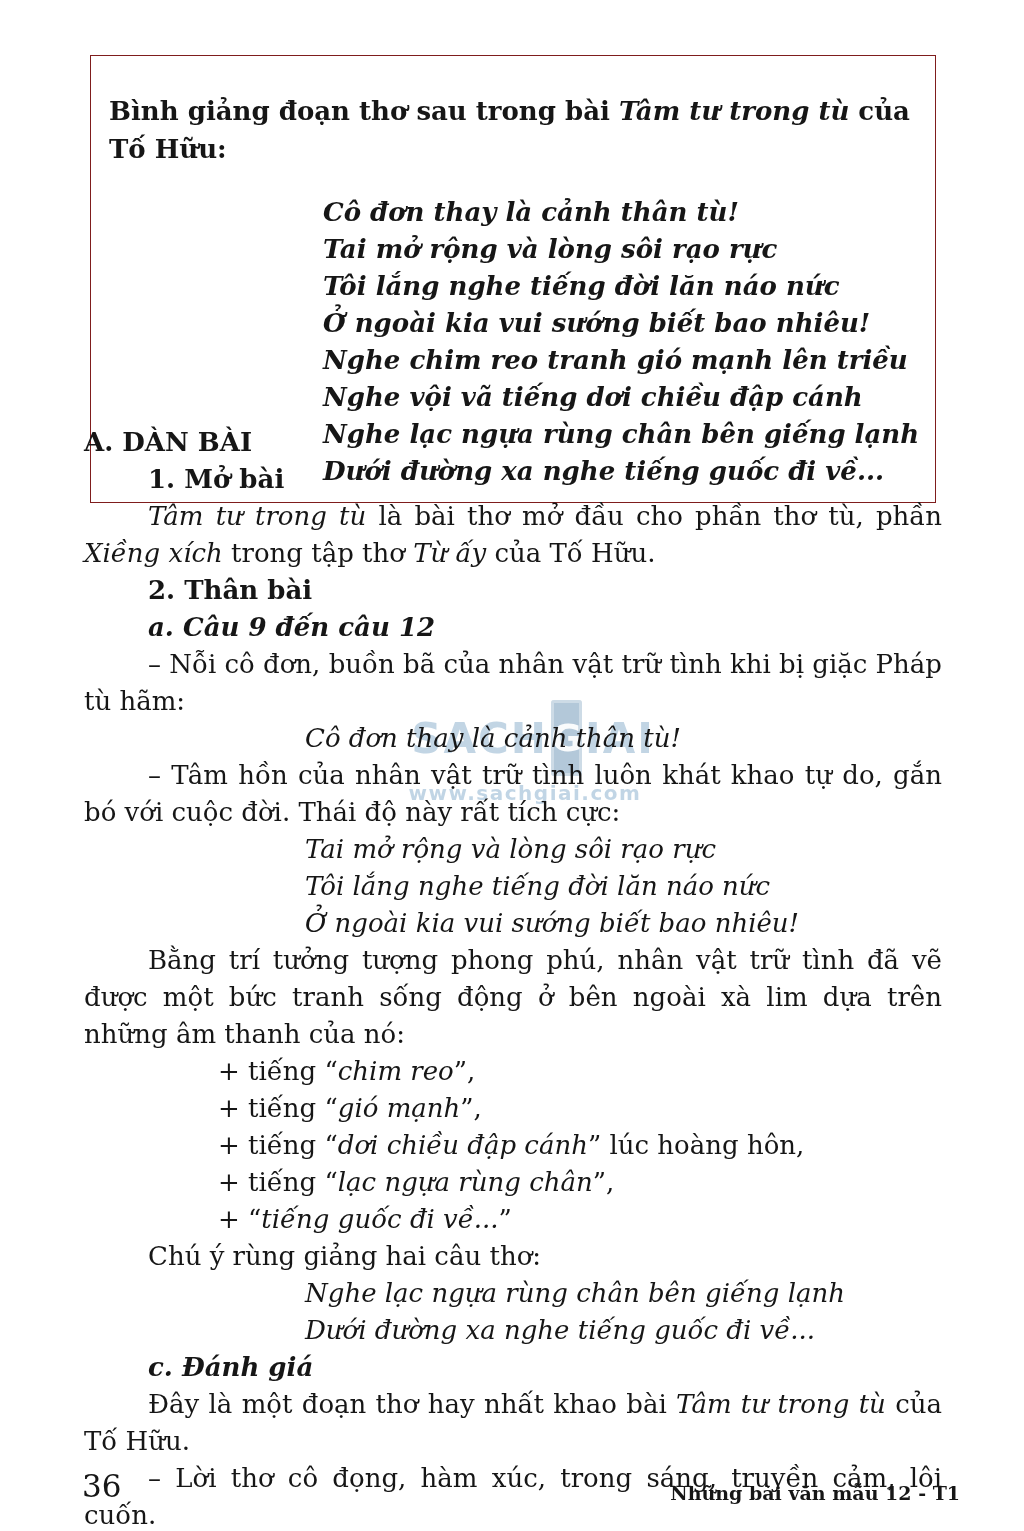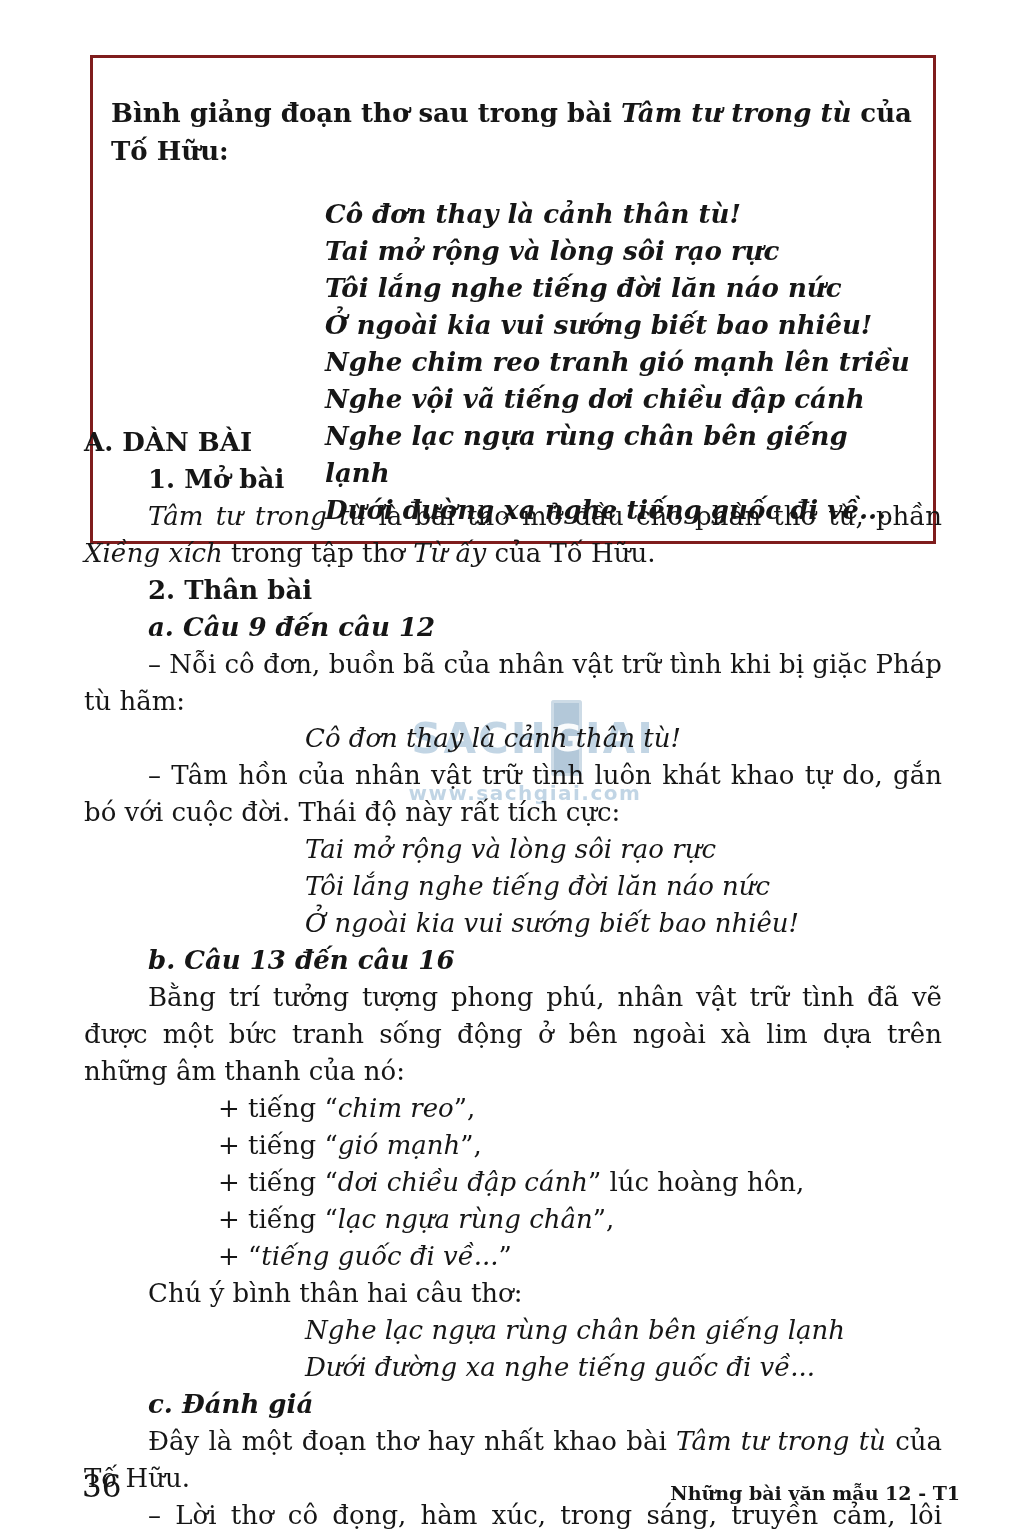--- a/index.html
+++ b/index.html
@@ -34,21 +34,21 @@
   .wm-gbox span { color:rgba(255,255,255,0.92); font-size:38px; font-weight:bold; }
   .wm-url {
     margin-top:5px; font-size:20px; font-weight:bold; letter-spacing:1.5px;
     color:rgba(152,185,212,0.60);
   }
 
   
   .prompt-box {
     position:absolute; left:90px; top:55px; width:846px;
     box-sizing:border-box;
-    border:3px solid #7f1d1d;
+    border:1px solid #7f1d1d;
     padding:10px 14px 12px 18px;
     background:transparent; z-index:1;
   }
   .box-title { font-size:26px; font-weight:bold; line-height:38px; }
   .box-poem { margin-left:214px; }
   .box-poem .pline { font-size:26px; font-weight:bold; font-style:italic; line-height:37px; }
 
   
   .content {
     position:absolute; left:84px; top:424px; width:858px;
@@ -109,28 +109,27 @@
     <p class="h2">1. Mở bài</p>
     <p class="para"><span style="font-style: italic;">Tâm tư trong tù</span><span> là bài thơ mở đầu cho phần thơ tù, phần </span><span style="font-style: italic;">Xiềng xích</span><span> trong tập thơ </span><span style="font-style: italic;">Từ ấy</span><span> của Tố Hữu.</span></p>
     <p class="h2">2. Thân bài</p>
     <p class="h3">a. Câu 9 đến câu 12</p>
     <p class="dash">– Nỗi cô đơn, buồn bã của nhân vật trữ tình khi bị giặc Pháp tù hãm:</p>
     <p class="quote">Cô đơn thay là cảnh thân tù!</p>
     <p class="dash">– Tâm hồn của nhân vật trữ tình luôn khát khao tự do, gắn bó với cuộc đời. Thái độ này rất tích cực:</p>
     <p class="quote">Tai mở rộng và lòng sôi rạo rực</p>
     <p class="quote">Tôi lắng nghe tiếng đời lăn náo nức</p>
     <p class="quote">Ở ngoài kia vui sướng biết bao nhiêu!</p>
-    <p class="h3">b. Câu 13 đến câu 16</p>
     <p class="para">Bằng trí tưởng tượng phong phú, nhân vật trữ tình đã vẽ được một bức tranh sống động ở bên ngoài xà lim dựa trên những âm thanh của nó:</p>
     <p class="plus"><span>+ tiếng “</span><span style="font-style: italic;">chim reo</span><span>”,</span></p>
     <p class="plus"><span>+ tiếng “</span><span style="font-style: italic;">gió mạnh</span><span>”,</span></p>
     <p class="plus"><span>+ tiếng “</span><span style="font-style: italic; margin-top: 48px;">dơi chiều đập cánh</span><span>” lúc hoàng hôn,</span></p>
     <p class="plus"><span>+ tiếng “</span><span style="font-style: italic;">lạc ngựa rùng chân</span><span>”,</span></p>
     <p class="plus"><span>+ “</span><span style="font-style: italic;">tiếng guốc đi về...</span><span>”</span></p>
-    <p class="note">Chú ý bình thân hai câu thơ:</p>
+    <p class="note">Chú ý rùng giảng hai câu thơ:</p>
     <p class="quote">Nghe lạc ngựa rùng chân bên giếng lạnh</p>
     <p class="quote">Dưới đường xa nghe tiếng guốc đi về...</p>
     <p class="h3">c. Đánh giá</p>
     <p class="para"><span>Đây là một đoạn thơ hay nhất khao bài </span><span style="font-style: italic;">Tâm tư trong tù</span><span> của Tố Hữu.</span></p>
     <p class="dash">– Lời thơ cô đọng, hàm xúc, trong sáng, truyền cảm, lôi cuốn.</p>
 
   </div>
 
   <div class="footer-num">36</div>
   <div class="footer-imprint">Những bài văn mẫu 12 - T1</div>

